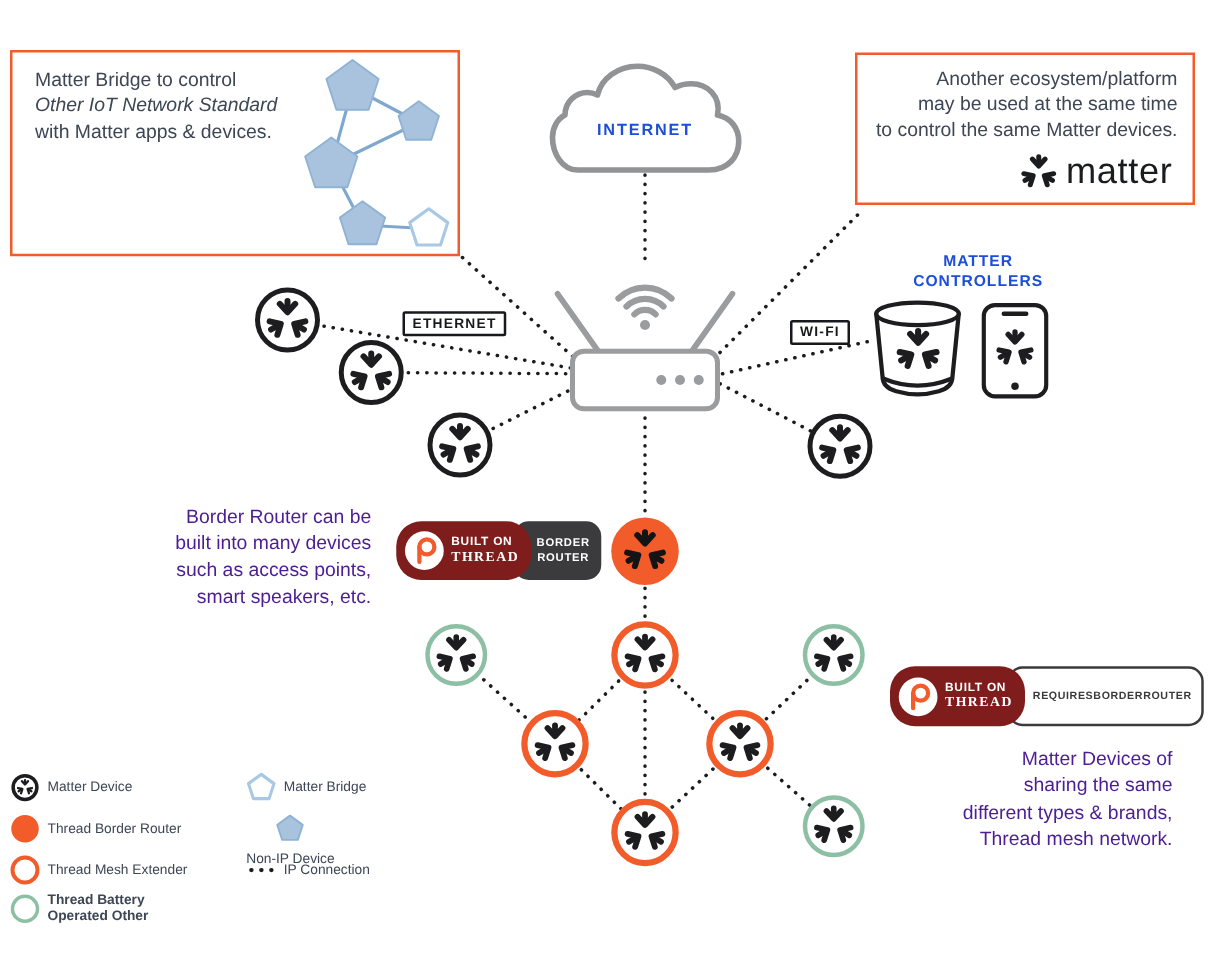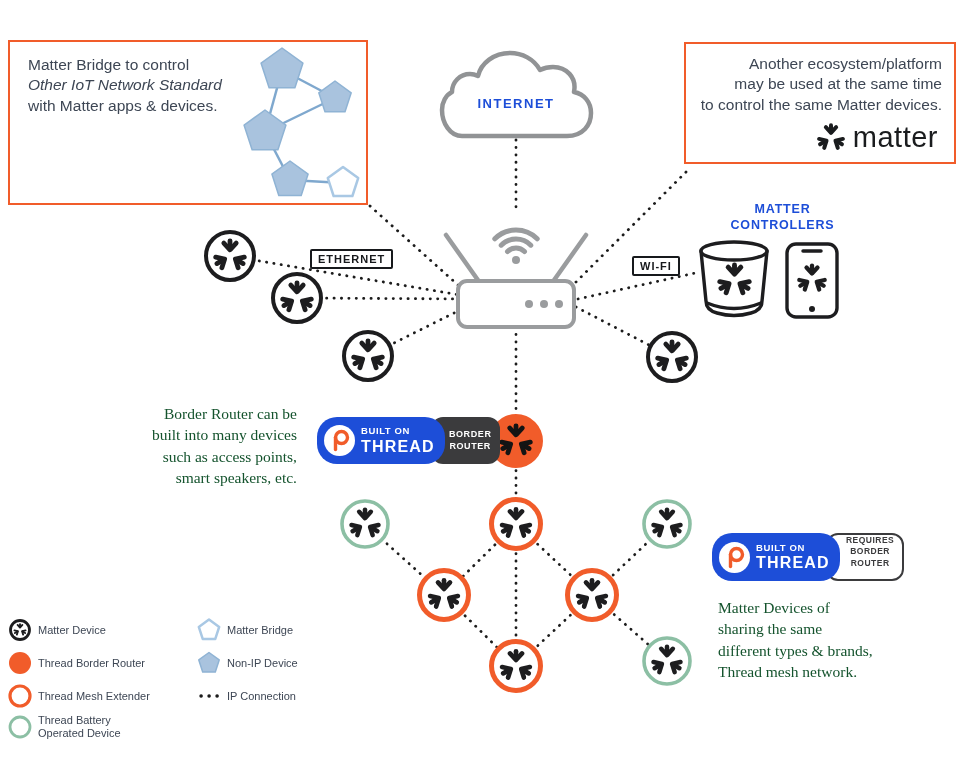--- a/index.html
+++ b/index.html
@@ -9,33 +9,33 @@
   .wires{position:absolute;left:0;top:0;z-index:1;}
   .node{position:absolute;z-index:2;}
   .z2{z-index:2;}
   .info-box{position:absolute;border:2px solid #F15C2A;background:#fff;z-index:2;box-sizing:border-box;}
   .info-text{font-size:15.5px;line-height:1.32;color:#3D4654;}
   .info-text .ln{display:block;}
   .italic{font-style:italic;}
   .tag-label{position:absolute;z-index:3;background:#fff;border:2px solid #17191c;border-radius:2px;
              font-weight:bold;font-size:11px;letter-spacing:1px;color:#17191c;padding:2px 6px;}
   .heading{position:absolute;z-index:3;font-weight:800;color:#1d4ed8;text-align:center;letter-spacing:1px;}
-  .note{position:absolute;z-index:2;font-size:15.5px;line-height:1.38;color:#14532d;font-family:Liberation Serif, serif;}
+  .note{position:absolute;z-index:2;font-size:15.5px;line-height:1.38;color:#4c1d95;}
   .note .ln{display:block;}
   .badge{position:absolute;z-index:3;display:flex;align-items:stretch;height:47px;}
-  .badge-orange{background:#1d4ed8;border-radius:20px;display:flex;align-items:center;gap:5px;
+  .badge-orange{background:#7f1d1d;border-radius:20px;display:flex;align-items:center;gap:5px;
                 padding:0 10px 0 6px;position:relative;z-index:1;}
   .badge-orange .btxt{color:#fff;font-weight:800;line-height:1.2;}
   .badge-orange .b1{font-size:9.5px;letter-spacing:.6px;}
-  .badge-orange .b2{font-size:16px;letter-spacing:1.2px;}
+  .badge-orange .b2{font-size:11px;letter-spacing:1.2px;font-family:Liberation Serif, serif;}
   .badge-dark{background:#3B3B3D;color:#fff;border-radius:12px;margin-left:-14px;
               display:flex;flex-direction:column;justify-content:center;align-items:center;
               padding:0 9px 0 18px;font-size:9px;font-weight:800;letter-spacing:.6px;line-height:1.3;}
   .badge-white{background:#fff;color:#3B3B3D;border:2.5px solid #3B3B3D;border-radius:12px;margin-left:-14px;
-              display:flex;flex-direction:column;justify-content:flex-start;align-items:center;box-sizing:border-box;
+              display:flex;justify-content:flex-start;align-items:center;box-sizing:border-box;
               padding:0 8px 0 18px;font-size:8.5px;font-weight:800;letter-spacing:.5px;line-height:1.35;}
   .legend-row{position:absolute;display:flex;align-items:center;gap:6px;z-index:2;}
   .legend-label{font-size:11px;color:#3D4654;line-height:1.18;}
   .wordmark{display:flex;align-items:center;gap:7px;position:absolute;right:16px;bottom:8px;}
   .wordmark-text{font-size:29px;color:#1A1C1E;letter-spacing:.5px;}
 </style>
 </head>
 <body>
 
 <div id="canvas">
@@ -146,21 +146,21 @@
       <path d="M 71.2 20.2 A 21 21 0 0 1 100.8 20.2"></path>
       <path d="M 64.8 13.8 A 30 30 0 0 1 107.2 13.8"></path>
     </g>
     <circle cx="86" cy="35" r="4" fill="#9A9C9E"></circle>
     <rect x="28" y="56" width="116" height="46" rx="9" fill="#ffffff" stroke="#9A9C9E" stroke-width="4"></rect>
     <circle cx="99" cy="79" r="4" fill="#9A9C9E"></circle>
     <circle cx="114" cy="79" r="4" fill="#9A9C9E"></circle>
     <circle cx="129" cy="79" r="4" fill="#9A9C9E"></circle>
   </svg>
 
-  <div class="tag-label" style="left:310px;top:249px;">ETHERNET</div>
+  <div class="tag-label" style="left:322px;top:249px;">ETHERNET</div>
   <div class="tag-label" style="left:632px;top:256px;">WI-FI</div>
 
   <div class="heading" style="left:695px;top:202px;width:175px;font-size:12.5px;letter-spacing:.8px;line-height:1.25;">
     <span style="display:block;">MATTER</span>
     <span style="display:block;">CONTROLLERS</span>
   </div>
   <svg class="abs z2" style="left:697px;top:238px;" width="76" height="84">
     <g fill="#ffffff" stroke="#1d1d1f" stroke-width="3.4" stroke-linecap="round">
       <path d="M 4 13 L 9 63 Q 9 72 20 75 Q 37 80 54 75 Q 65 72 65 63 L 70 13" fill="#fff"></path>
       <ellipse cx="37" cy="13" rx="33" ry="9"></ellipse>
@@ -260,21 +260,21 @@
         <div class="b2">THREAD</div>
       </div>
     </div>
     <div class="badge-white">
       <span>REQUIRES</span>
       <span>BORDER</span>
       <span>ROUTER</span>
     </div>
   </div>
 
-  <div class="note" style="left:718px;top:597px;width:220px;text-align:left;">
+  <div class="note" style="left:718px;top:597px;width:220px;text-align:right;">
     <span class="ln">Matter Devices of</span>
     <span class="ln">sharing the same</span>
     <span class="ln">different types &amp; brands,</span>
     <span class="ln">Thread mesh network.</span>
   </div>
 
   <div class="legend-row" style="left:8px;top:618px;">
     <svg width="24" height="24">
       <circle cx="12" cy="12" r="9.5" fill="#fff" stroke="#1d1d1f" stroke-width="2.8"></circle>
         <use href="#mg" x="5" y="5" width="14" height="14" style="color:#1d1d1f;"></use>
@@ -286,37 +286,37 @@
       <circle cx="12" cy="12" r="11" fill="#F15C2A"></circle>
       </svg>
     <span class="legend-label">Thread Border Router</span>
   </div>
   <div class="legend-row" style="left:8px;top:684px;">
     <svg width="24" height="24">
       <circle cx="12" cy="12" r="10" fill="#fff" stroke="#F15C2A" stroke-width="3.2"></circle>
       </svg>
     <span class="legend-label">Thread Mesh Extender</span>
   </div>
-  <div class="legend-row" style="left:8px;top:710px;height:34px;">
+  <div class="legend-row" style="left:8px;top:710px;height:34px;font-weight:bold;">
     <svg width="24" height="24">
       <circle cx="12" cy="12" r="10" fill="#fff" stroke="#8CBFA4" stroke-width="2.8"></circle>
       </svg>
     <span class="legend-label">
       <span style="display:block;">Thread Battery</span>
-      <span style="display:block;">Operated Device</span>
+      <span style="display:block;">Operated Other</span>
     </span>
   </div>
 
   <div class="legend-row" style="left:197px;top:618px;">
     <svg width="24" height="24">
       <polygon points="12,1.5 22.2,8.9 18.3,20.9 5.7,20.9 1.8,8.9" fill="#fff" stroke="#A9C8E4" stroke-width="2.5" stroke-linejoin="round"></polygon>
       </svg>
     <span class="legend-label">Matter Bridge</span>
   </div>
-  <div class="legend-row" style="left:197px;top:651px;">
+  <div class="legend-row" style="left:197px;top:651px;flex-direction:column;">
     <svg width="24" height="24">
       <polygon points="12,1.5 22.2,8.9 18.3,20.9 5.7,20.9 1.8,8.9" fill="#A9C3DE" stroke="#8FB3D4" stroke-width="1.5" stroke-linejoin="round"></polygon>
       </svg>
     <span class="legend-label">Non-IP Device</span>
   </div>
   <div class="legend-row" style="left:197px;top:684px;">
     <svg width="24" height="24">
       <line x1="4" y1="12" x2="20.5" y2="12" stroke="#1c1c1c" stroke-width="3.4" stroke-linecap="round" stroke-dasharray="0.2 7.8"></line>
       </svg>
     <span class="legend-label">IP Connection</span>

